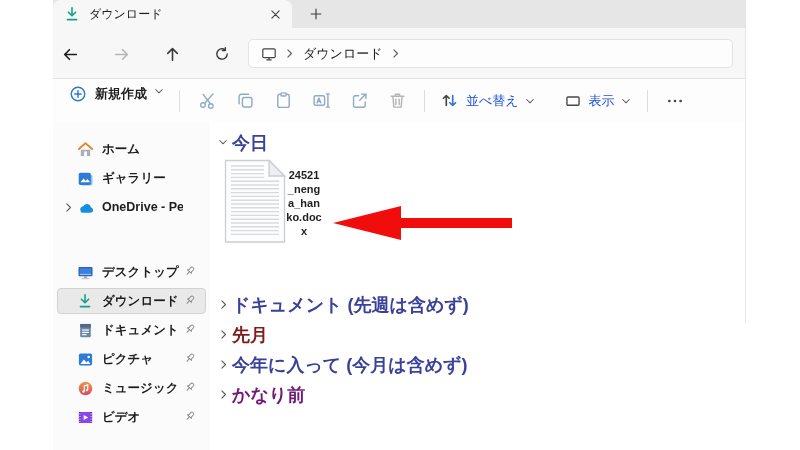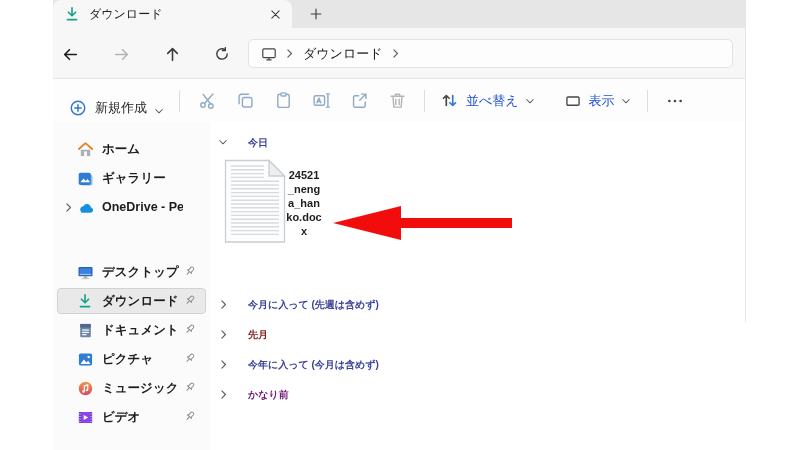--- a/index.html
+++ b/index.html
@@ -19,41 +19,41 @@
   
   .navbar{position:absolute;left:0;top:28px;width:100%;height:50px;background:#f7f7f7;}
   .nav-btn{position:absolute;top:13px;width:26px;height:26px;border-radius:4px;display:flex;align-items:center;justify-content:center;}
   .addressbar{position:absolute;left:195px;top:11px;width:485px;height:29px;background:#fdfdfd;border:1px solid #e3e3e3;border-radius:5px;display:flex;align-items:center;box-sizing:border-box;}
   .addr-seg{font-size:13px;color:#1b1b1b;white-space:nowrap;padding:0 4px;}
   .addr-chev{display:inline-flex;width:14px;height:14px;margin:0 2px;}
   .addr-icon{display:inline-flex;width:16px;height:16px;margin-left:12px;margin-right:4px;}
   
   .toolbar{position:absolute;left:0;top:78px;width:100%;height:43px;background:#fdfdfd;border-top:1px solid #e4e4e4;border-bottom:1px solid #e4e4e4;display:flex;align-items:center;box-sizing:content-box;}
   .tb-group{display:flex;align-items:center;}
-  .tb-new{display:flex;align-items:flex-end;margin-left:10px;padding:0 6px;height:32px;border-radius:4px;}
+  .tb-new{display:flex;align-items:flex-start;margin-left:10px;padding:0 6px;height:32px;border-radius:4px;font-weight:bold;}
   .tb-new .lbl{font-size:13px;color:#1f1f1f;margin:0 6px 0 8px;white-space:nowrap;}
   .tb-sep{width:1px;height:22px;background:#dddddd;margin:0 8px;}
   .tbtn{width:38px;height:32px;display:flex;align-items:center;justify-content:center;border-radius:4px;background:none;border:none;padding:0;}
   .tb-label-btn{display:flex;align-items:center;height:32px;padding:0 7px;border-radius:4px;}
   .tb-label-btn .lbl{font-size:13px;color:#1d4ed8;margin:0 5px 0 7px;white-space:nowrap;}
   .chev-s{display:inline-flex;width:12px;height:12px;}
   
   .bodyarea{position:absolute;left:0;top:122px;width:100%;height:328px;background:#ffffff;display:flex;font-weight:bold;}
   .sidebar{width:157px;height:100%;box-sizing:border-box;padding-top:14px;position:relative;background:#fbfbfb;}
   .side-item{height:26px;margin:0 4px 3px 4px;border-radius:4px;display:flex;align-items:center;border:1px solid transparent;box-sizing:border-box;}
   .side-item.sel{background:#e9e9e9;border-color:#d2d2d2;}
   .side-item .chevslot{width:16px;height:16px;margin-left:2px;display:inline-flex;align-items:center;justify-content:center;flex:none;}
   .side-item .sicon{width:17px;height:17px;display:inline-flex;flex:none;margin-left:1px;}
   .side-item .slabel{font-size:12.5px;color:#1d1d1d;margin-left:8px;flex:1;white-space:nowrap;overflow:hidden;}
   .side-item .pinslot{width:16px;height:16px;margin-right:6px;display:inline-flex;flex:none;}
   .side-gap{height:36px;}
   .main{flex:1;position:relative;}
   .grp-row{position:absolute;left:0;display:flex;align-items:center;height:22px;}
   .grp-chev{display:inline-flex;width:15px;height:15px;margin-left:7px;}
-  .grp-label{font-size:10px;margin-left:16px;white-space:nowrap;}
+  .grp-label{font-size:18px;margin-left:0;white-space:nowrap;}
   .file-tile{position:absolute;left:14px;top:37px;width:98px;display:flex;flex-direction:row;align-items:center;}
   .file-name{margin-top:3px;width:90px;font-size:11px;line-height:1.28;color:#1f1f1f;text-align:center;word-break:break-all;}
   .red-arrow{position:absolute;left:119px;top:83px;}
   svg{display:block;}
 </style>
 </head>
 <body>
 
 <div class="window">
 
@@ -458,21 +458,21 @@
         <polygon id="arrow-shape" points="4,18 72,1 72,13 183,13 183,23 72,23 72,35" fill="#f20d0d"></polygon>
       </svg>
 
       <div id="groups">
           <div class="grp-row" style="top: 172px;">
             <span class="grp-chev">
               <svg width="13" height="13" viewBox="0 0 16 16" fill="none" stroke-linecap="round" stroke-linejoin="round" stroke="#5e5e5e" stroke-width="1.4">
                 <path d="M6 3.6 10.4 8 6 12.4"></path>
               </svg>
             </span>
-            <span class="grp-label" style="color: rgb(59, 65, 152);">今月に入って (先週は含めず)</span>
+            <span class="grp-label" style="color: rgb(59, 65, 152);">ドキュメント (先週は含めず)</span>
           </div>
           <div class="grp-row" style="top: 202px;">
             <span class="grp-chev">
               <svg width="13" height="13" viewBox="0 0 16 16" fill="none" stroke-linecap="round" stroke-linejoin="round" stroke="#5e5e5e" stroke-width="1.4">
                 <path d="M6 3.6 10.4 8 6 12.4"></path>
               </svg>
             </span>
             <span class="grp-label" style="color: #7f1d1d;">先月</span>
           </div>
           <div class="grp-row" style="top: 232px; justify-content: flex-end;">

